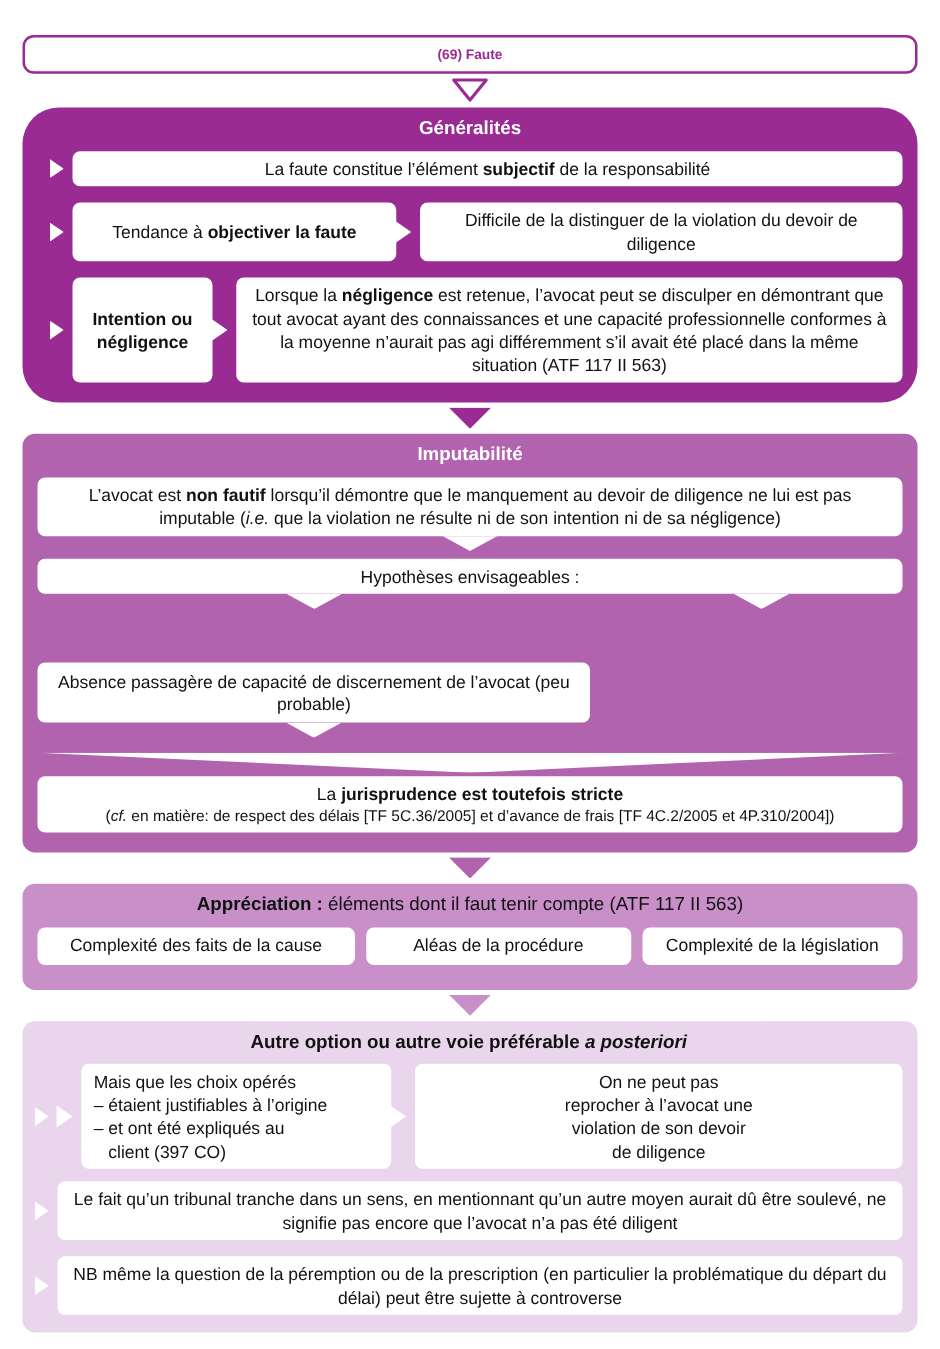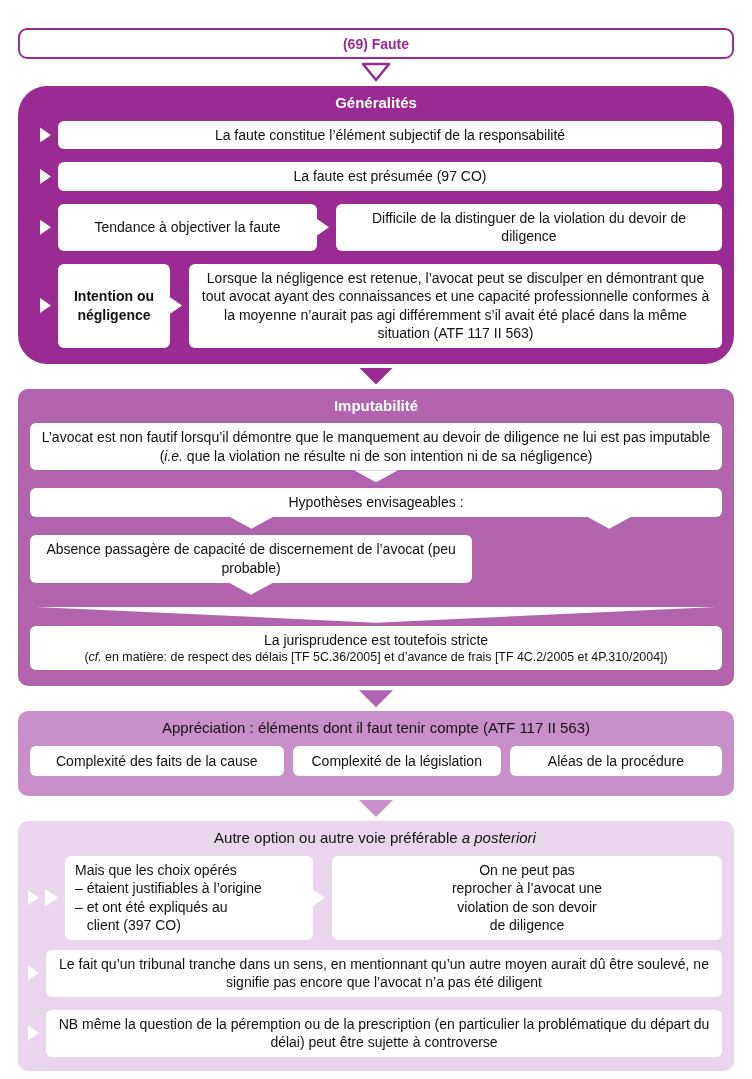--- a/index.html
+++ b/index.html
@@ -10,21 +10,21 @@
     color:var(--text,#111);
     -webkit-font-smoothing:antialiased;
   }
   .page { padding:28px 18px 0 18px; }
 
   
   .title-box {
     border:2.5px solid var(--dark,#992B93); border-radius:9px; background:#fff;
     height:31px; display:flex; align-items:center; justify-content:center;
   }
-  .title-box .t { color:var(--dark,#992B93); font-weight:bold; font-size:14px; }
+  .title-box .t { color:var(--dark,#992B93); font-weight:bold; font-size:11px; }
   .open-arrow { display:block; margin:3px auto 4px auto; }
 
   
   .sec { border-radius:10px; padding:5px 12px 16px 12px; }
   .sec-dark  { background:var(--dark,#992B93);border-radius:29px; }
   .sec-mid   { background:var(--mid,#B163AE); }
   .sec-light { background:var(--light,#C98FC9); padding-bottom:20px; }
   .sec-pale  { background:var(--pale,#E9D5EC); padding-bottom:14px; padding-left:10px; }
   .sec-header { text-align:center; font-weight:bold; font-size:15px; color:#fff; margin:3px 0 8px 0; line-height:1.25; }
   .sec-header.black { color:#111; }
@@ -57,21 +57,21 @@
   .chev.center { margin:0 auto 6px auto; }
   .chev-abs { position:relative; height:12px; margin-bottom:6px; }
   .chev-abs .chev { position:absolute; top:0; transform:translateX(-50%); }
   .chev-abs .c1 { left:32%; }
   .chev-abs .c2 { left:83.7%; }
 
   
   .cols { display:flex; justify-content:space-between; }
   .col-l { width:63.9%; display:flex; flex-direction:column; }
   .col-r { width:32.5%; display:flex; flex-direction:column; }
-  .col-l .wbox, .col-r .wbox { min-height:48px; }
+  .col-l .wbox, .col-r .wbox { min-height:48px;margin-top:37px; }
   .col-r .box1 { min-height:30px; }
   .col-l .chev, .col-r .chev { margin:0 auto 5px auto; }
 
   
   .gather { height:16px; background:#fff; clip-path:polygon(0 0,100% 0,50% 100%); margin:7px 0 3px 0; }
 
   .jur-line2 { font-size:12.4px; line-height:1.3; }
 
   
   .tri-row { display:flex; gap:9px; margin-top:5px; }
@@ -86,21 +86,21 @@
   .cols4 .box2 { flex:0 0 248px; text-align:left; }
   .cols4 .box2 .pw { white-space:pre-wrap; }
   .cols4 .box3 { flex:1 1 auto; white-space:pre-line; }
 
   
   .flow-arrow { width:34px; height:17px; margin:4px auto; clip-path:polygon(0 0,100% 0,50% 100%); }
   .flow-arrow.dark  { background:var(--dark,#992B93); }
   .flow-arrow.mid   { background:var(--mid,#B163AE); }
   .flow-arrow.light { background:var(--light,#C98FC9); }
 
-  b { font-weight:normal; } i { font-style:italic; }
+  b { font-weight:bold; } i { font-style:italic; }
 </style>
 </head>
 <body>
 
 <div class="page">
 
   <div class="title-box">
     <span class="t">(69) Faute</span>
   </div>
   <svg class="open-arrow" width="32" height="20">
@@ -110,26 +110,20 @@
   <section class="sec sec-dark">
     <div class="sec-header">Généralités</div>
 
     <div class="row">
       <span class="marker"></span>
       <div class="wbox grow">
           <span><span>La faute constitue l’élément </span><b>subjectif</b><span> de la responsabilité</span></span>
         </div>
     </div>
 
-    <div class="row">
-      <span class="marker"></span>
-      <div class="wbox grow">
-          <span><span>La faute est </span><b>présumée</b><span> (97 CO)</span></span>
-        </div>
-    </div>
 
     <div class="row">
       <span class="marker"></span>
       <div class="wbox" style="flex:0 0 259px;">
           <span><span>Tendance à </span><b>objectiver la faute</b></span>
         </div>
       <span class="rarrow"></span>
       <div class="wbox grow">
           <span>Difficile de la distinguer de la violation du devoir de diligence</span>
         </div>
@@ -183,25 +177,25 @@
   </section>
 
   <div class="flow-arrow mid"></div>
 
   <section class="sec sec-light">
     <div class="sec-header black"><b>Appréciation :</b><span style="font-weight:normal;"> éléments dont il faut tenir compte (ATF 117 II 563)</span></div>
     <div class="tri-row">
       <div class="wbox b1">
           <span>Complexité des faits de la cause</span>
         </div>
+      <div class="wbox b3">
+          <span>Aléas de la procédure</span>
+        </div>
       <div class="wbox b2">
           <span>Complexité de la législation</span>
-        </div>
-      <div class="wbox b3">
-          <span>Aléas de la procédure</span>
         </div>
     </div>
   </section>
 
   <div class="flow-arrow light"></div>
 
   <section class="sec sec-pale">
     <div class="sec-header black"><b>Autre option ou autre voie préférable </b><b><i>a posteriori</i></b></div>
 
     <div class="cols4">

